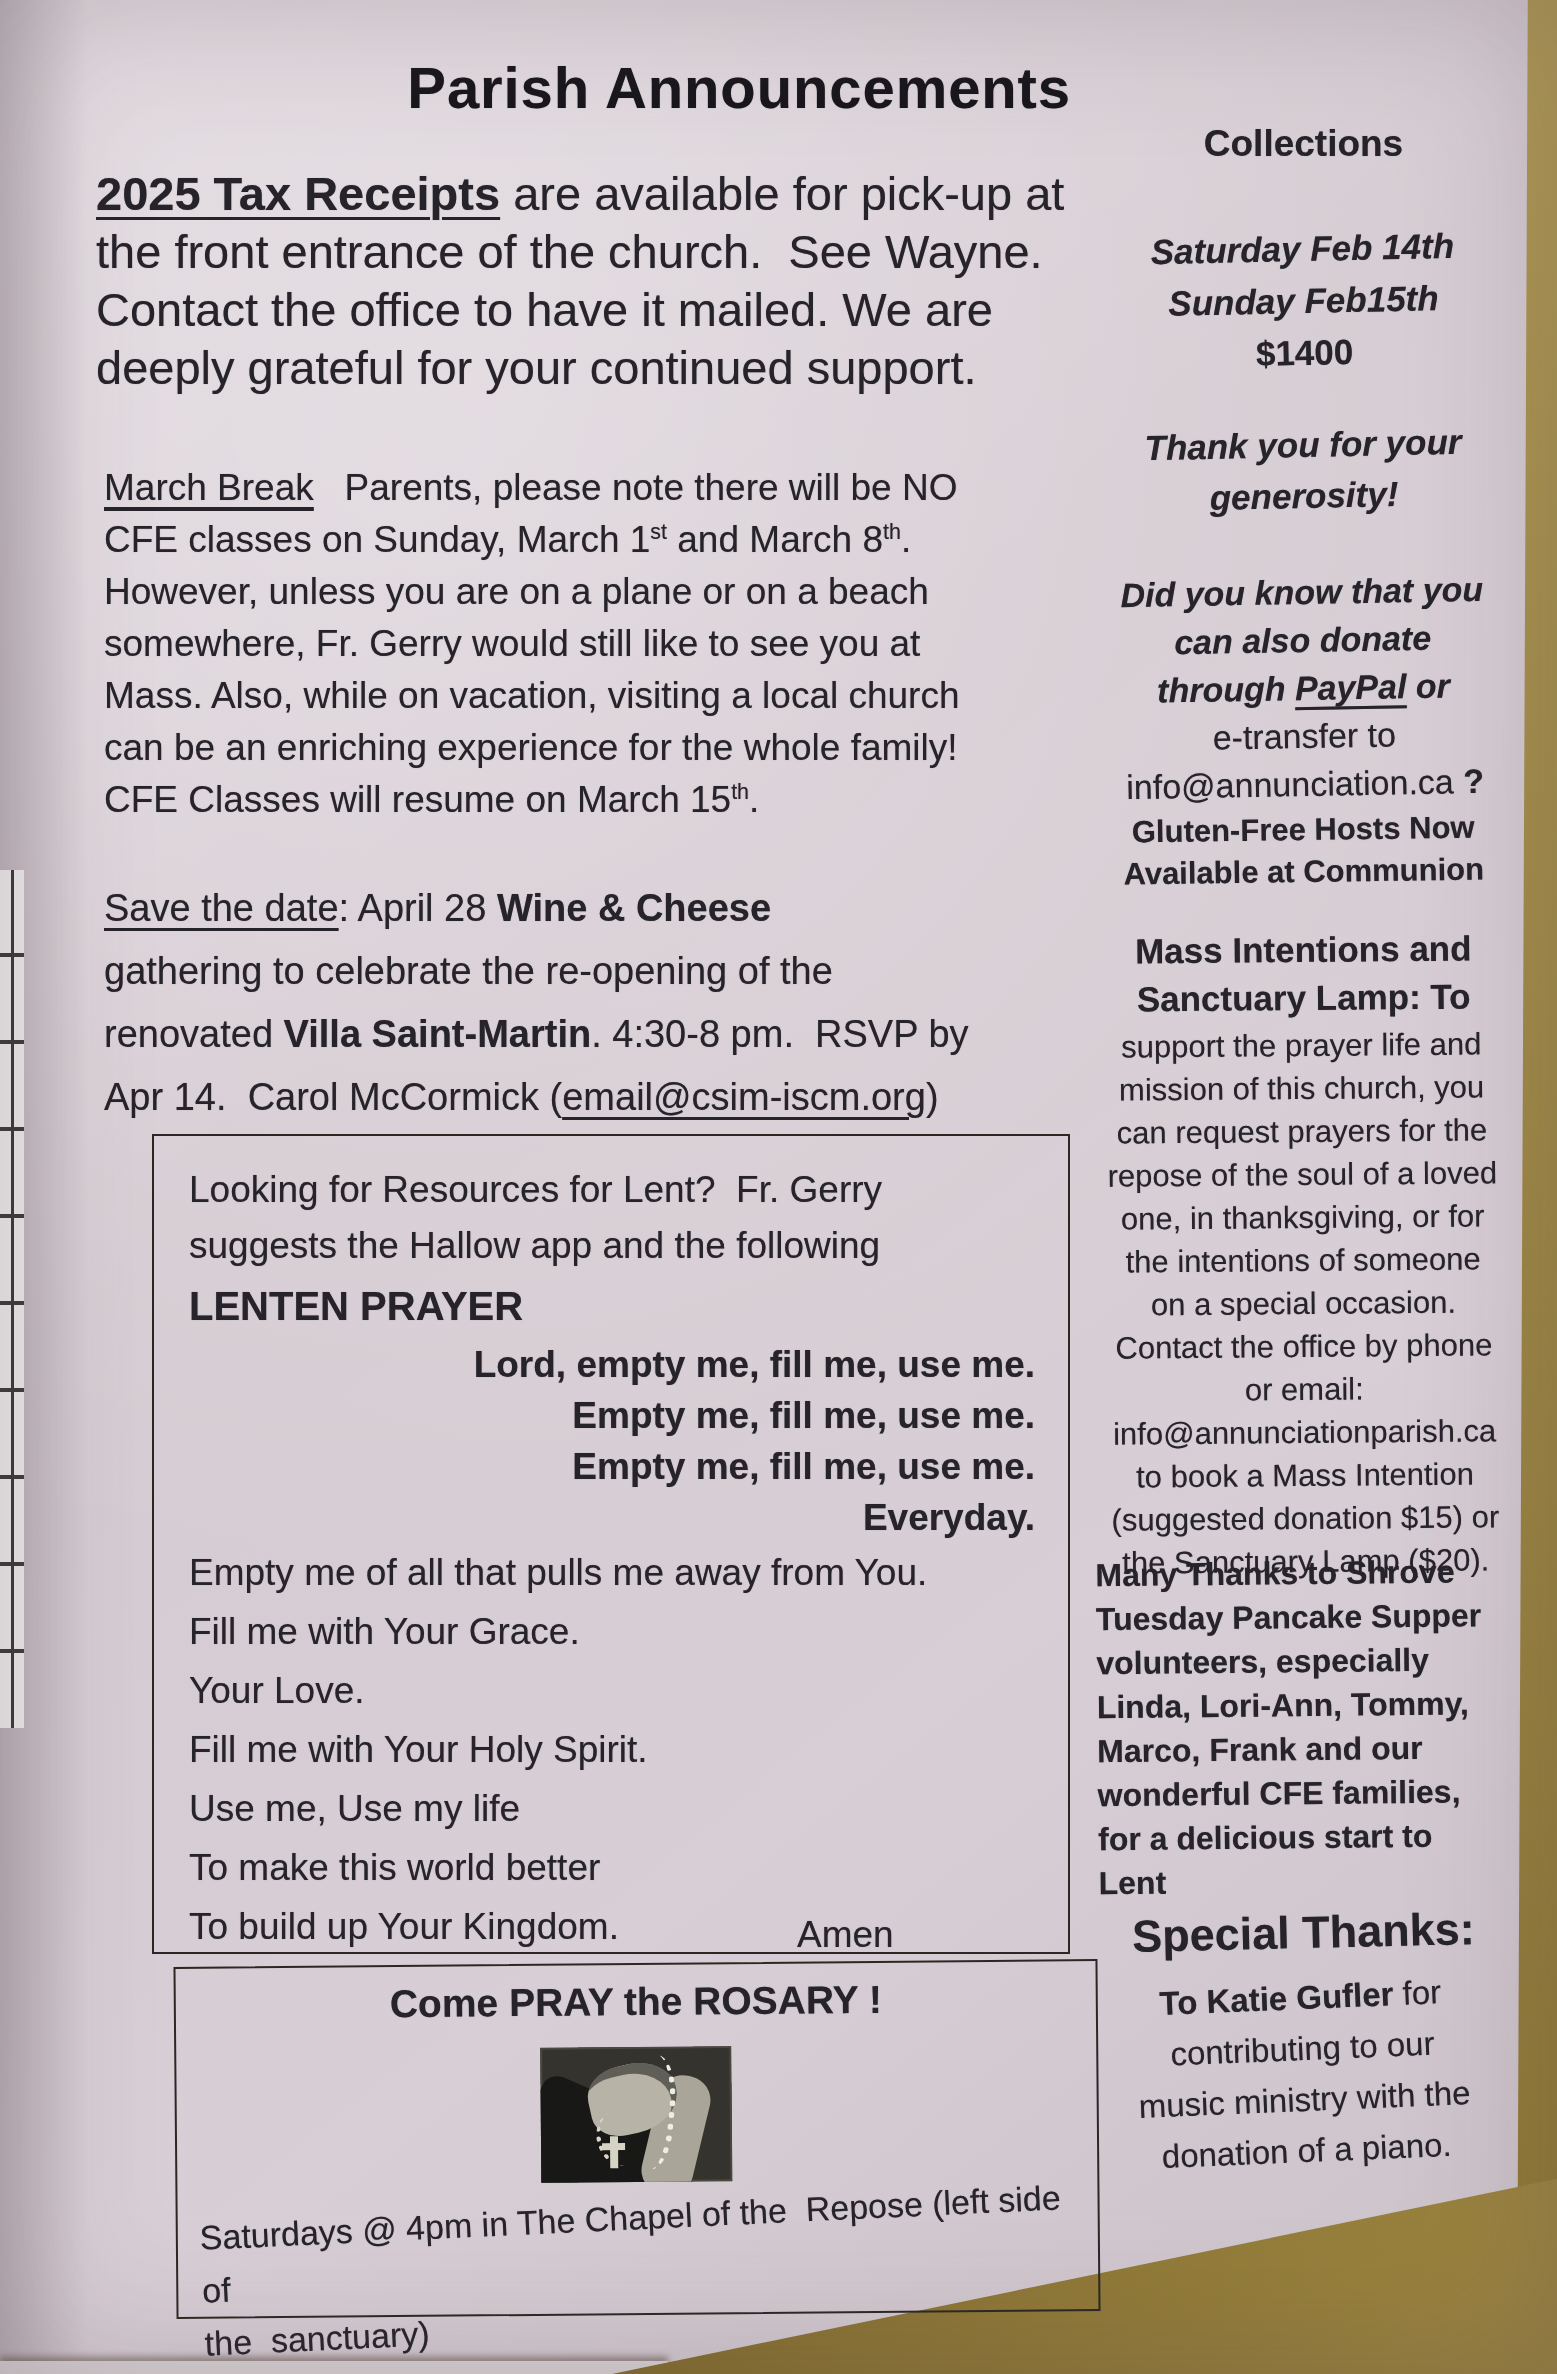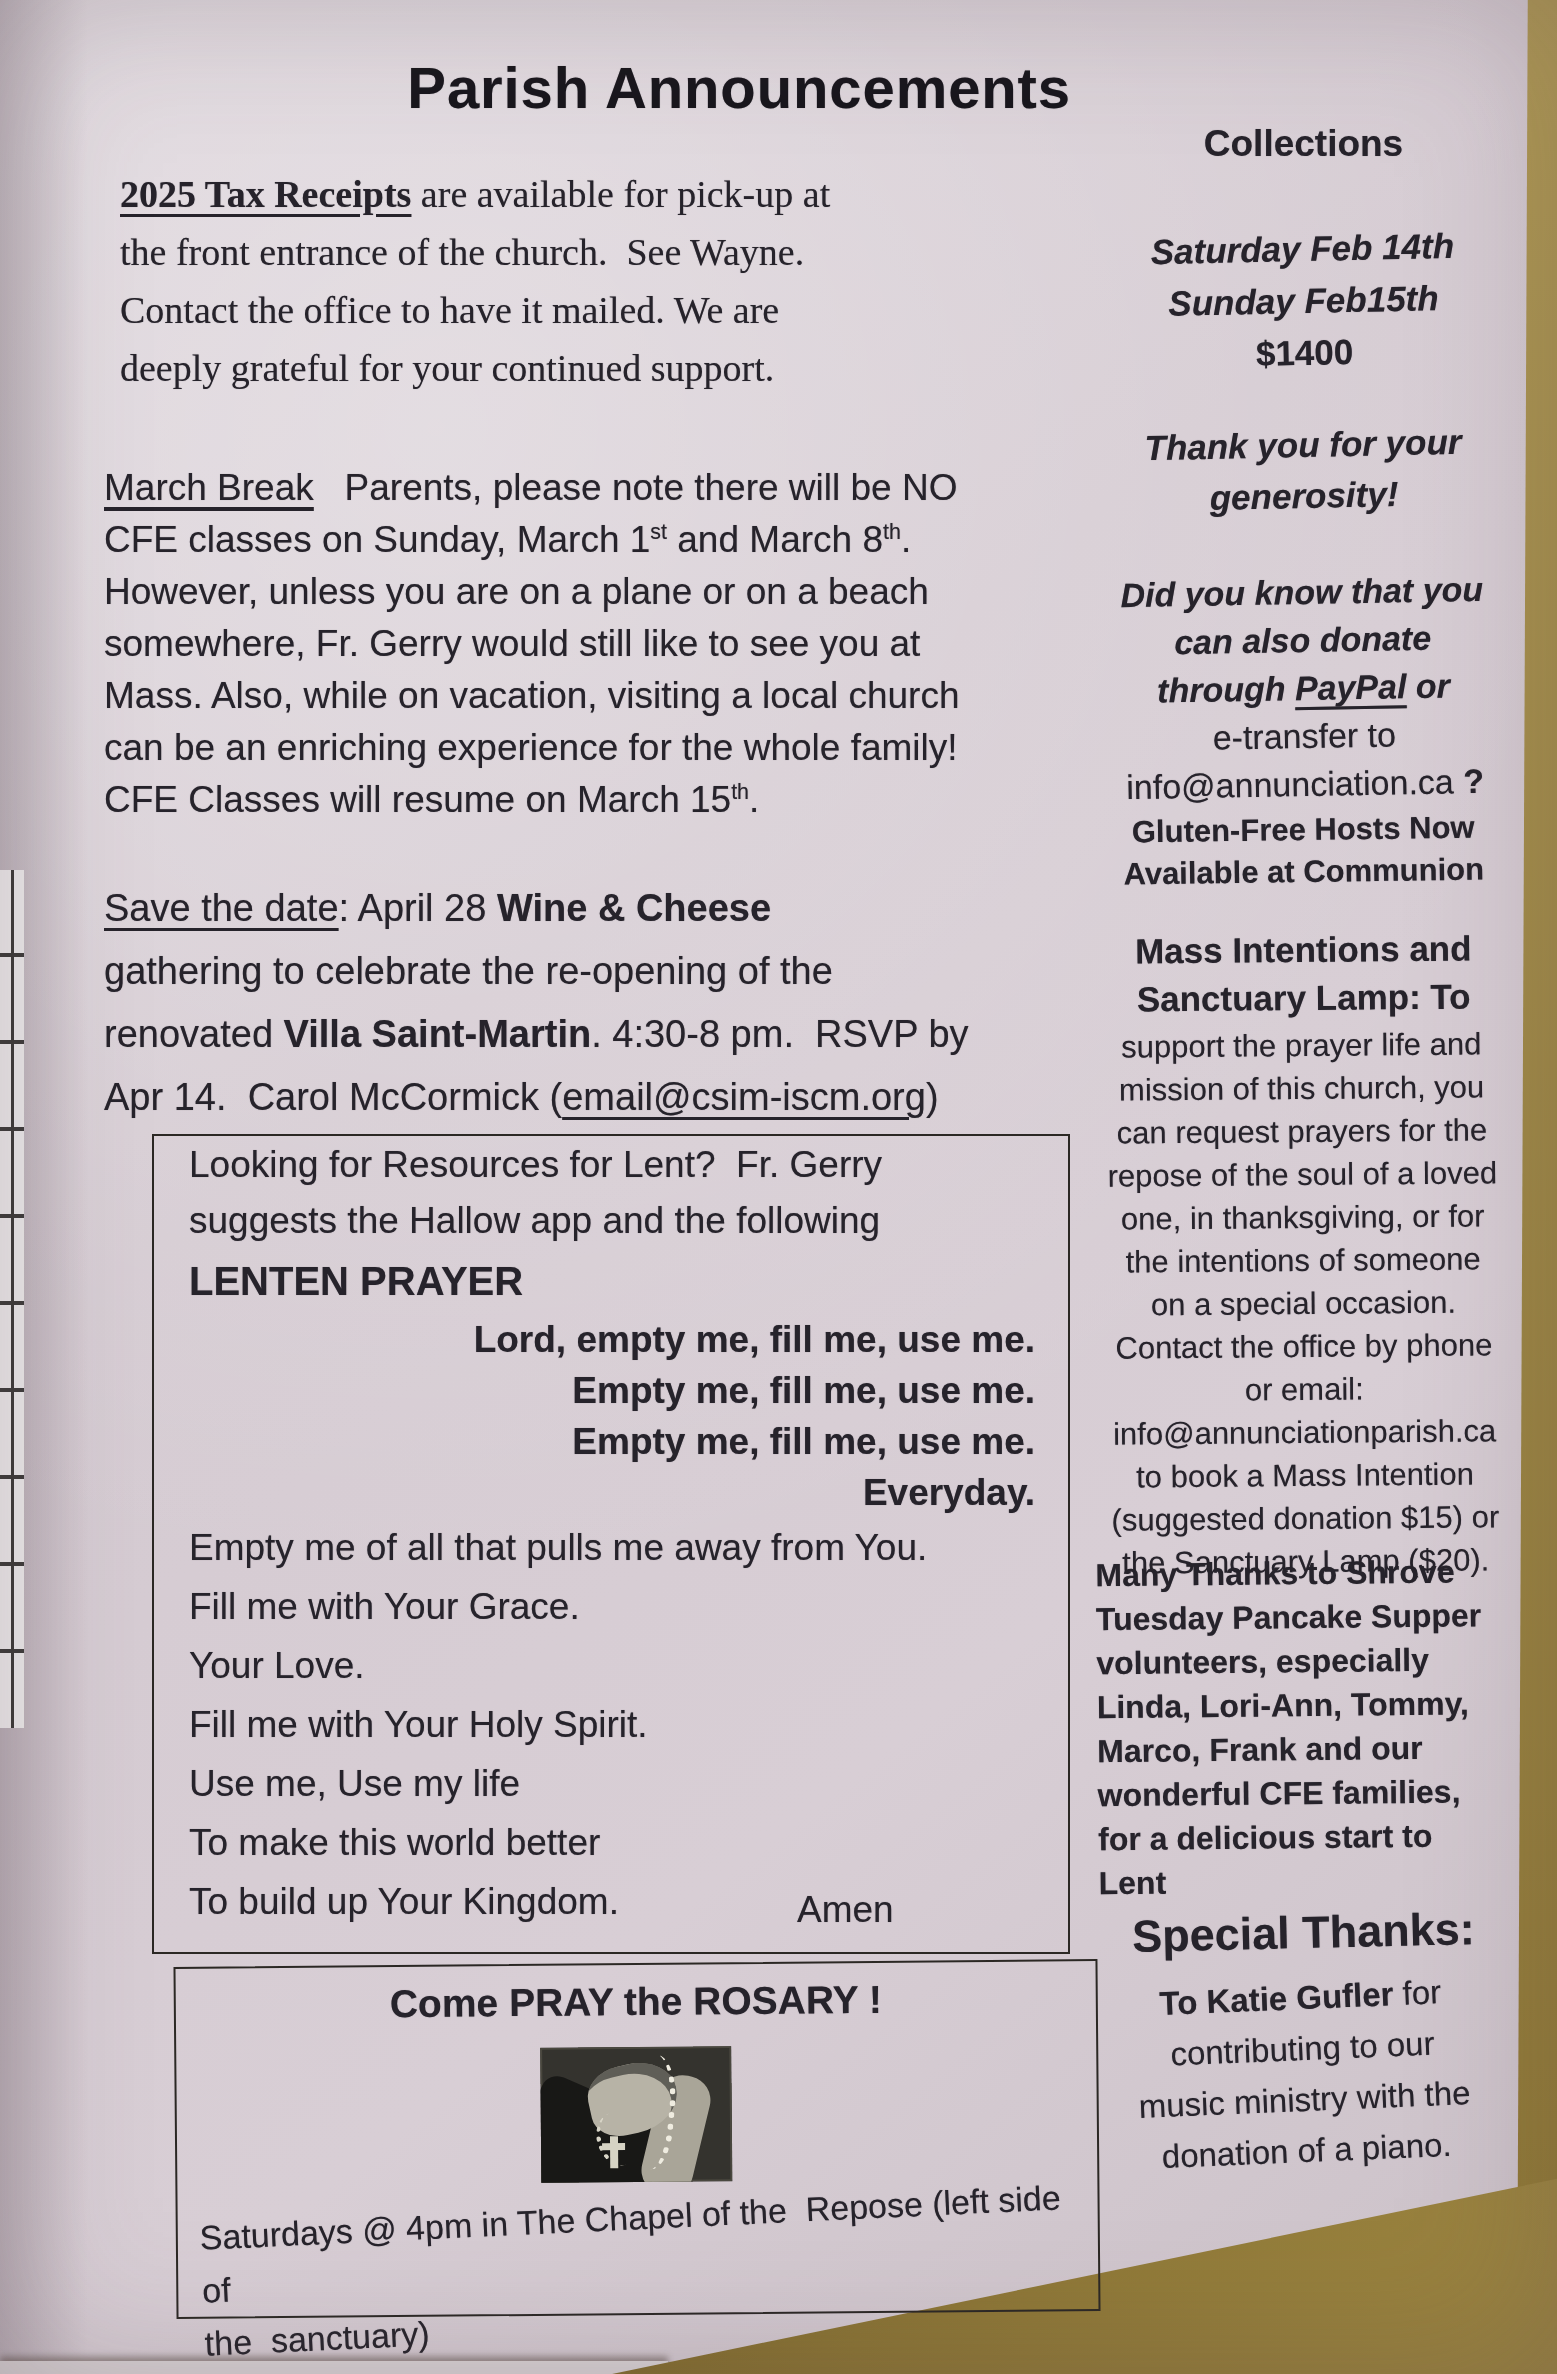--- a/index.html
+++ b/index.html
@@ -15,26 +15,26 @@
   .blk{position:absolute;}
   .ln{white-space:pre-wrap;}
   .b{font-weight:700;}
   .i{font-style:italic;}
   .u{text-decoration:underline;text-decoration-thickness:2.8px;text-underline-offset:6.5px;}
   sup{font-size:58%;line-height:0;}
   .soft{text-shadow:0 0 0.9px rgba(38,34,43,.45);}
 
   
   .title{left:102px;top:54px;width:969px;font-size:58px;font-weight:700;letter-spacing:0.9px;text-align:right;color:#18161c;}
-  .tax{left:120px;top:165px;width:969px;font-size:38px;line-height:58px;font-family:Liberation Serif, serif;}
+  .tax{left:96px;top:165px;width:969px;font-size:47px;line-height:58px;}
   .march{left:104px;top:462px;width:974px;font-size:37px;line-height:52px;}
   .march .lead{text-decoration-thickness:3.7px;}
   .save{left:104px;top:877px;width:969px;font-size:38px;line-height:63px;}
 
-  .lentbox{left:152px;top:1134px;width:918px;height:820px;border:2.8px solid #2b2824;padding:1px 33px 0 35px;}
+  .lentbox{left:152px;top:1134px;width:918px;height:820px;border:2.8px solid #2b2824;padding:26px 33px 0 35px;}
   .lent-intro{font-size:37px;line-height:56px;}
   .lent-head{font-size:40px;line-height:65px;font-weight:700;}
   .lent-bold{font-size:37px;line-height:51px;font-weight:700;text-align:right;}
   .lent-line{font-size:37px;line-height:59px;}
   .lent-last{position:relative;}
   .amen{position:absolute;left:608px;top:8px;}
 
   .rosarybox{left:175px;top:1963px;width:924px;height:352px;border:2.8px solid #2b2824;transform:rotate(-0.5deg);}
   .rosary-title{position:absolute;left:0;top:15px;width:100%;text-align:center;font-size:39px;font-weight:700;}
   .rosary-img{position:absolute;left:364px;top:82px;width:191px;height:135px;background:#34332e;overflow:hidden;box-shadow:0 0 0 1.9px #4a483f inset;}

